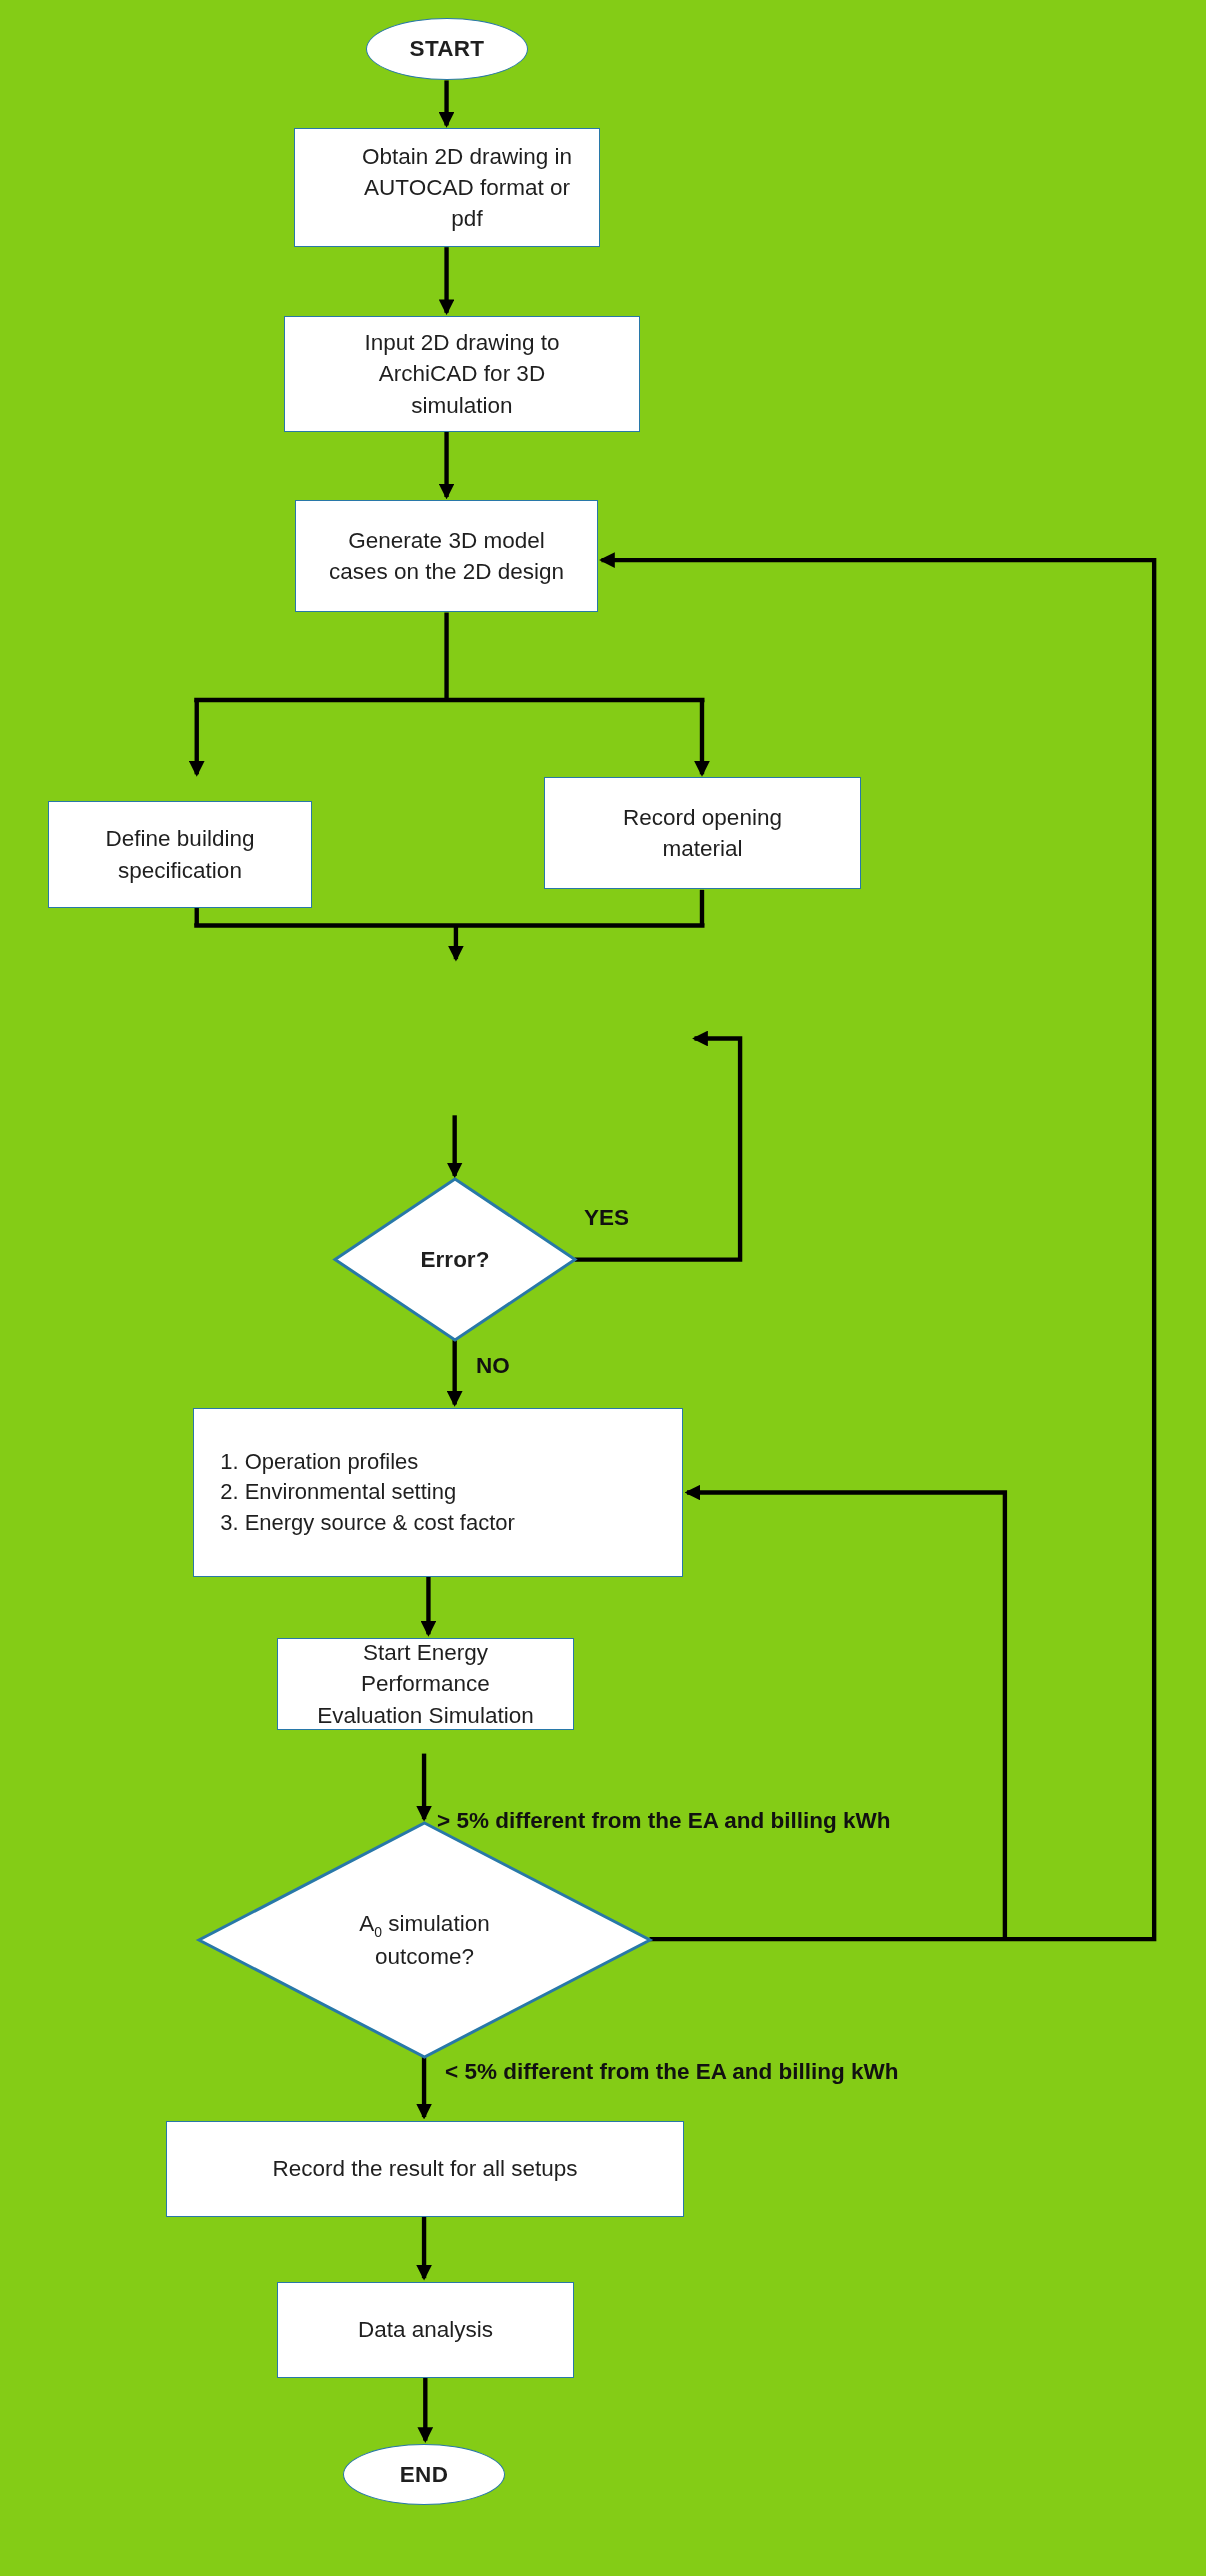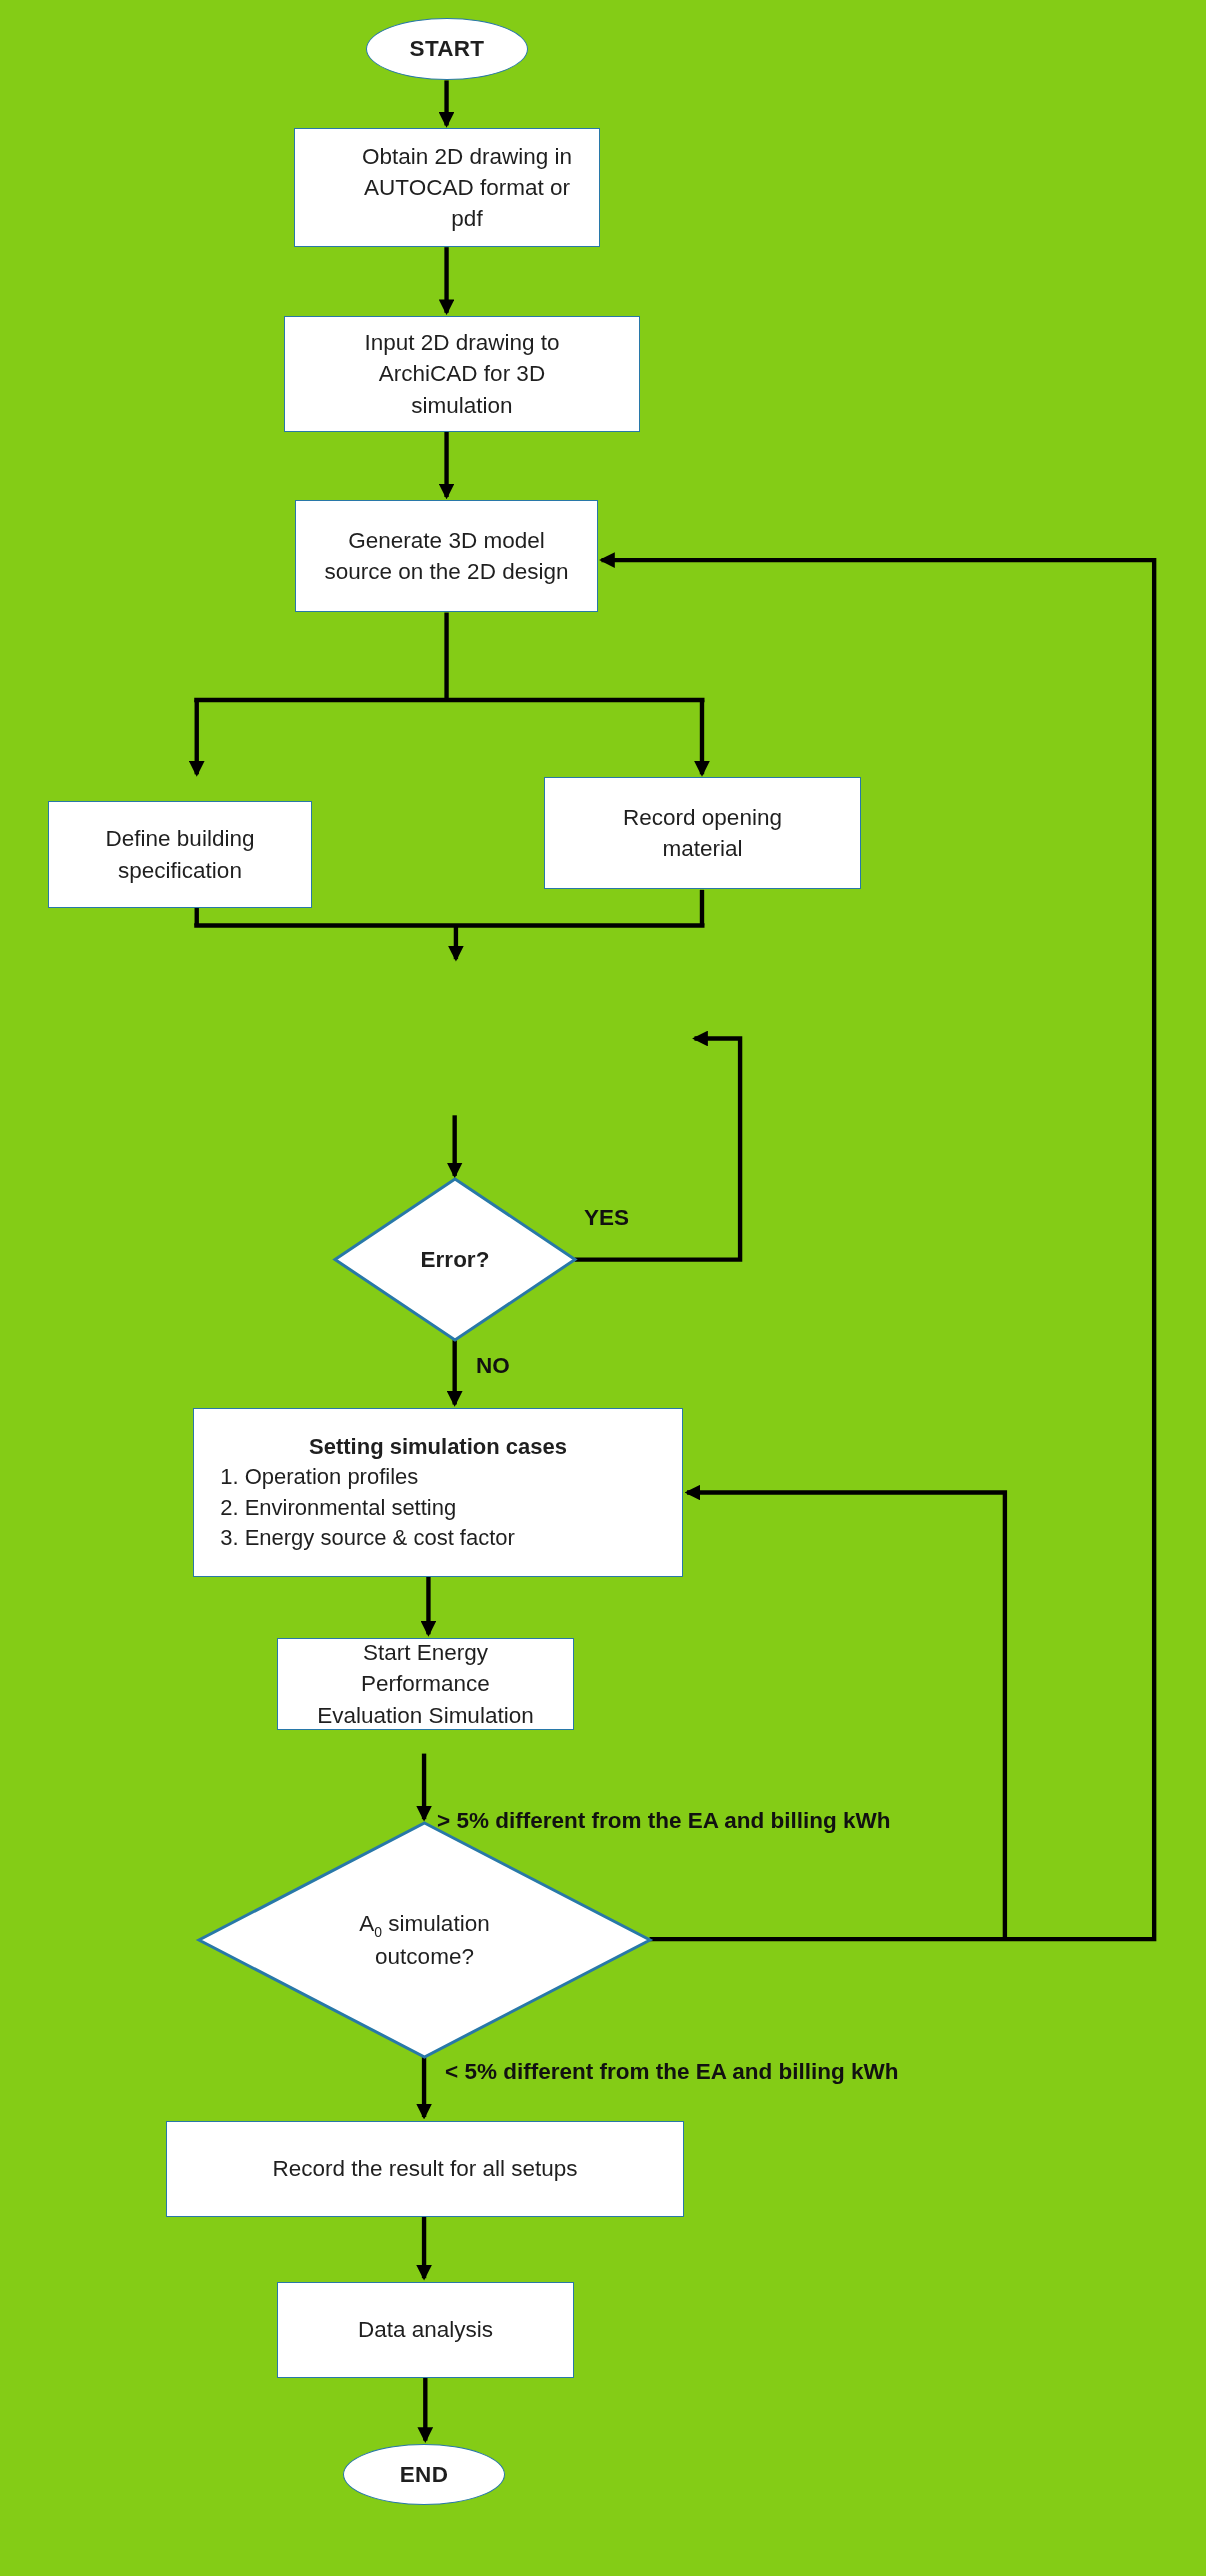--- a/index.html
+++ b/index.html
@@ -78,21 +78,21 @@
     <div class="pad">
         <span class="line">Input 2D drawing to</span>
         <span class="line">ArchiCAD for 3D</span>
         <span class="line">simulation</span>
       </div>
   </div>
 
   <div class="node" style="left:295px;top:500px;width:303px;height:112px;">
     <div class="pad">
         <span class="line">Generate 3D model</span>
-        <span class="line">source on the 2D design</span>
+        <span class="line">cases on the 2D design</span>
       </div>
   </div>
 
   <div class="node" style="left:48px;top:777px;width:264px;height:107px;margin-top:24px;">
     <div class="pad">
         <span class="line">Define building</span>
         <span class="line">specification</span>
       </div>
   </div>
 
@@ -105,21 +105,20 @@
 
 
   <div class="node decision" id="d1" style="left:335px;top:1179px;width:240px;height:161px;">
     <svg viewBox="0 0 100 100" preserveAspectRatio="none">
       <polygon points="50,0 100,50 50,100 0,50" vector-effect="non-scaling-stroke"></polygon>
     </svg>
     <div class="label">Error?</div>
   </div>
 
   <div class="node list-box" style="left:193px;top:1408px;width:490px;height:169px;">
-    <span class="title">Setting simulation cases</span>
     <div class="list">
         <span class="line">1. Operation profiles</span>
         <span class="line">2. Environmental setting</span>
         <span class="line">3. Energy source &amp; cost factor</span>
       </div>
   </div>
 
   <div class="node" style="left:277px;top:1638px;width:297px;height:92px;">
     <div class="pad">
         <span class="line">Start Energy</span>

